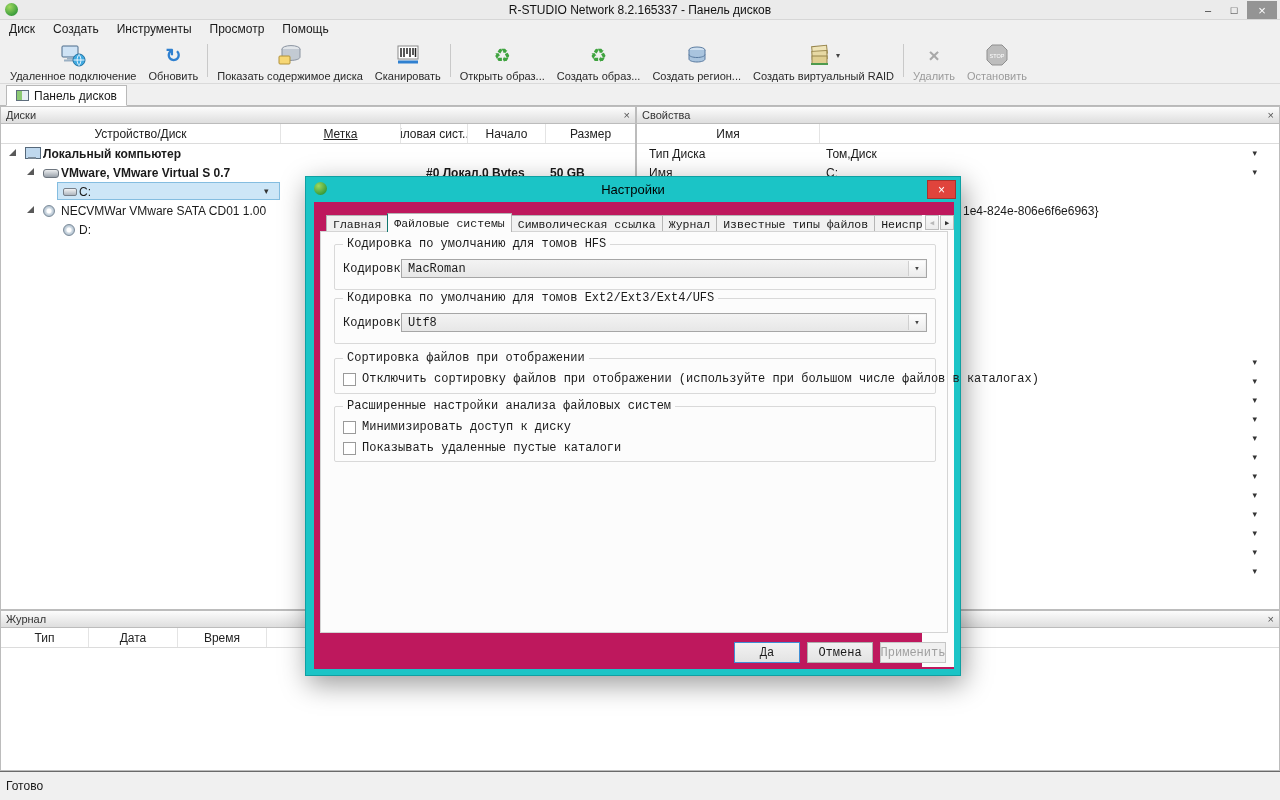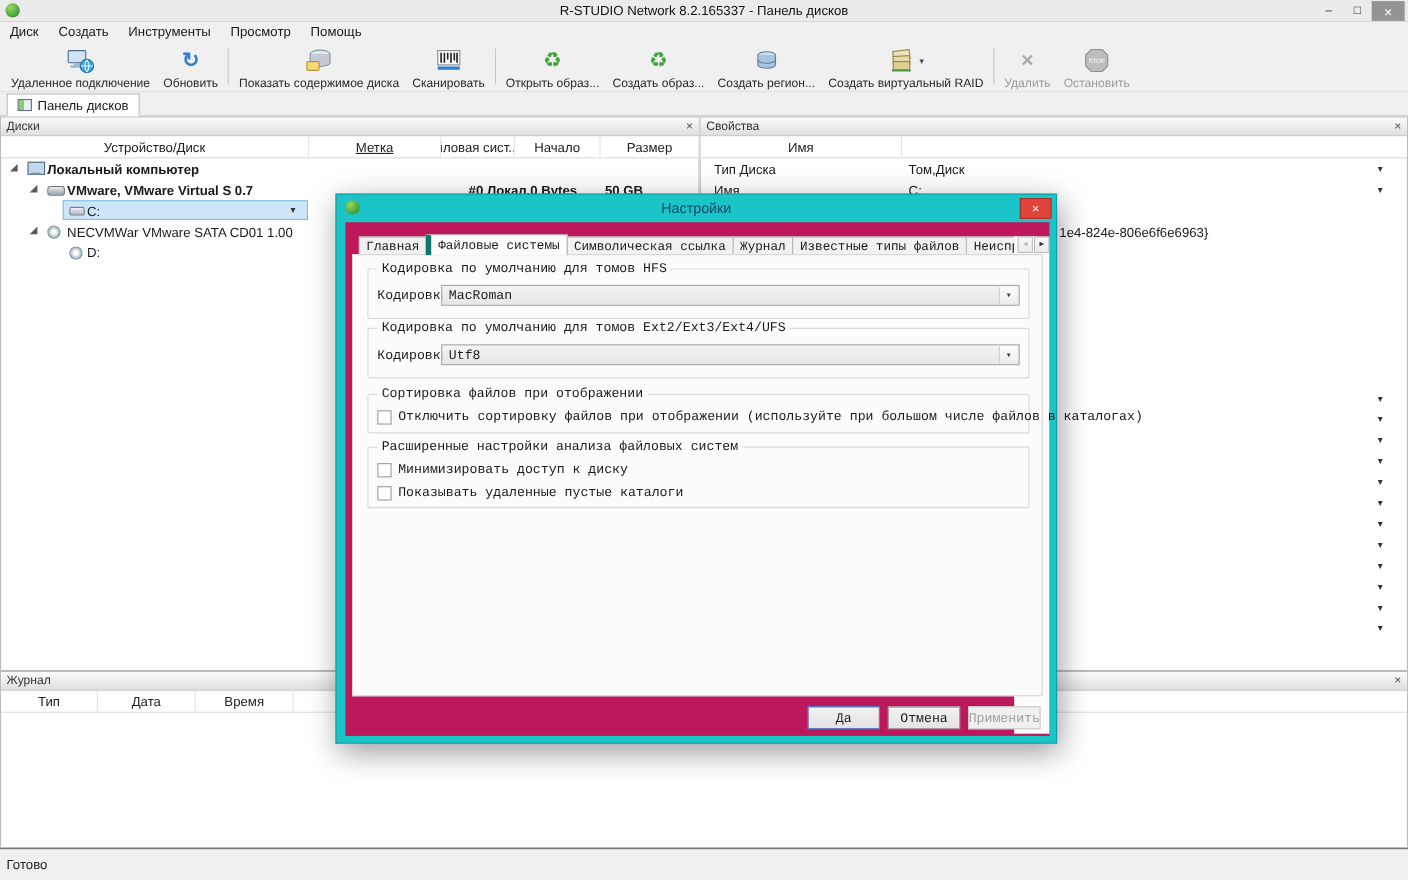--- a/index.html
+++ b/index.html
@@ -77,31 +77,31 @@
   .prop-value.guid { left:326px; }
   .prop-caret { position:absolute; right:22px; top:4px; font-size:9px; color:#333; }
   
   .statusbar { position:absolute; left:0; top:771px; width:1280px; height:29px; background:#f0f0f0;
                border-top:1px solid #6a6a6a; padding:7px 6px; font-size:12px; color:#1a1a1a; }
   
   .dialog { position:absolute; left:305px; top:176px; width:656px; height:500px; z-index:10;
             background:#1bc4c6; border:1px solid #0fa0a2; box-shadow:3px 8px 26px rgba(0,0,0,.40); }
   .dialog-titlebar { position:absolute; left:0; top:0; right:0; height:25px; }
   .dialog-titlebar .app-logo { left:8px; top:5px; }
-  .dialog-title { position:absolute; left:0; right:0; top:5px; text-align:center; font-size:13px; color:#0c4a6e; }
+  .dialog-title { position:absolute; left:0; right:0; top:5px; text-align:center; font-size:13px; color:#000000; }
   .dialog-close { position:absolute; right:4px; top:3px; width:29px; height:19px; background:#e0443c;
                   border:1px solid #a8322d; color:#fff; font-size:12px; display:flex; align-items:center;
                   justify-content:center; }
   .dialog-body { position:absolute; left:8px; top:25px; width:640px; height:467px; background:#be185d;font-family:Liberation Mono, monospace; }
   .dlg-tabs { position:absolute; left:12px; top:11px; width:616px; height:19px;
               display:flex; align-items:flex-end; overflow:hidden; }
   .dlg-tab { height:17px; padding:0 6px; background:#f1f1f1; border:1px solid #b5b5b5; border-bottom:none;
              border-left:none; display:flex; align-items:center; font-size:11.5px; white-space:nowrap; }
   .dlg-tab:first-child { border-left:1px solid #b5b5b5; }
-  .dlg-tab.active { height:19px; background:#fcfcfc; border-left:5px solid #0f766e; margin-left:-1px;
+  .dlg-tab.active { height:19px; background:#fcfcfc; border-left:1px solid #0f766e; margin-left:-1px;
                     position:relative; z-index:2; }
   .tab-scroll { position:absolute; right:0; bottom:2px; display:flex; gap:1px; background:#fcfcfc; padding-left:3px; }
   .sbtn { width:14px; height:15px; border:1px solid #bdbdbd; background:linear-gradient(#f8f8f8,#ececec);
           display:flex; align-items:center; justify-content:center; font-size:7px; color:#333; }
   .sbtn.disabled { color:#b8b8b8; }
   .dlg-page { position:absolute; left:6px; top:29px; width:628px; height:402px;
               border:1px solid #d4d4d4; background:#fcfcfc; }
   .group { position:absolute; left:13px; width:602px; border:1px solid #d9d9d9; border-radius:2px; }
   .group-title { position:absolute; top:-8px; left:8px; background:#fcfcfc; padding:0 4px; font-size:12px;
                  white-space:nowrap; }

